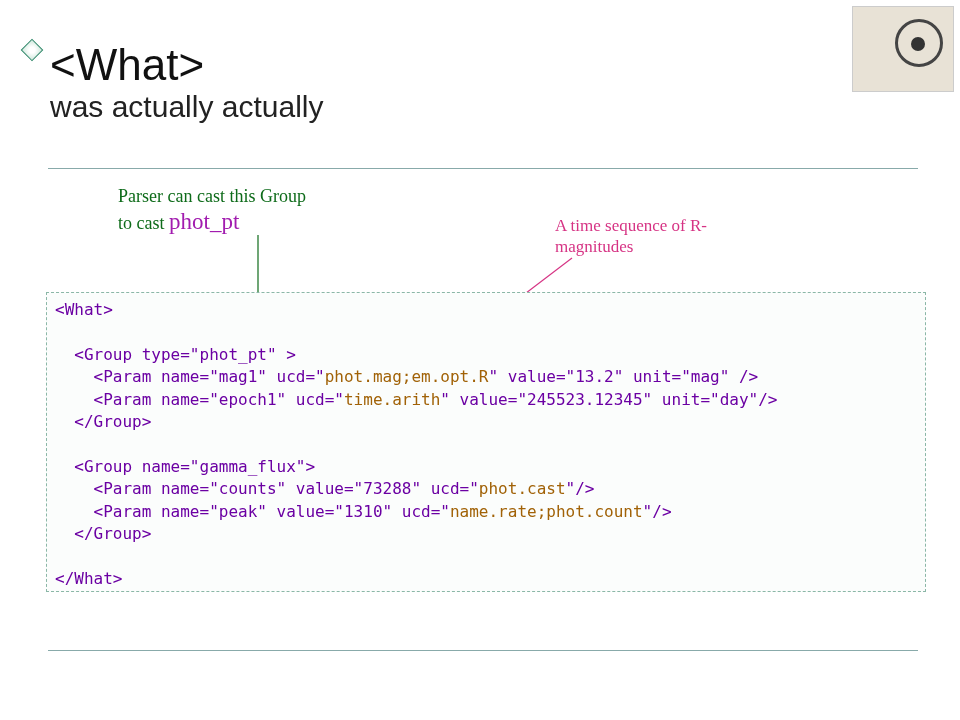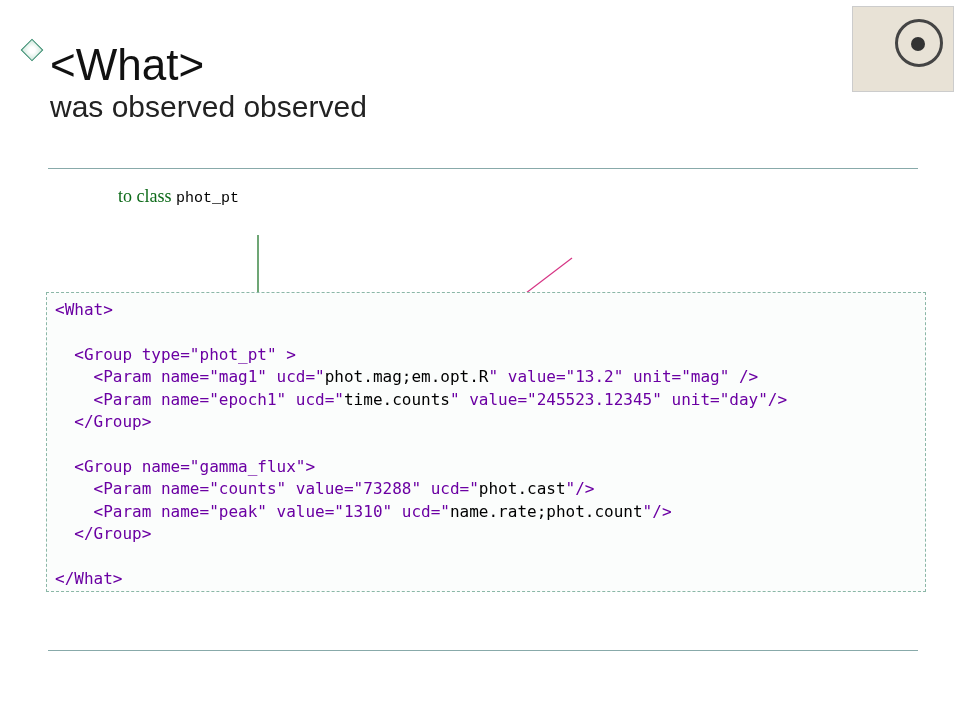--- a/index.html
+++ b/index.html
@@ -84,21 +84,21 @@
     border-top: 1px solid #8aa;
   }
   .callout-green {
     position: absolute;
     left: 118px;
     top: 185px;
     color: #0e6b1a;
     font-size: 18px;
     line-height: 1.25;
   }
-  .callout-green .mono { font-family: Liberation Mono, monospace; font-size: 15px; color:#000000;}
+  .callout-green .mono { font-family: Liberation Serif, serif; font-size: 23px; color:#a21caf;}
   .callout-pink {
     position: absolute;
     left: 555px;
     top: 215px;
     color: #d63384;
     font-size: 17px;
     line-height: 1.25;
   }
   .codebox {
     position: absolute;
@@ -111,70 +111,73 @@
     font-family: "Courier New", monospace;
     font-size: 16px;
     padding: 6px 8px;
     box-sizing: border-box;
   }
   .codebox pre {
     margin: 0;
     line-height: 1.4;
   }
   .tag { color: #6b00a3; }
-  .ucd { color: #000000; }
+  .ucd { color: #a16207; }
   
   svg.arrows {
     position: absolute;
     left: 0; top: 0;
     width: 960px; height: 720px;
     pointer-events: none;
   }
 </style>
 </head>
 <body>
 
 <div class="cornerimg"></div>
 <div class="ornament"></div>
 
 <div class="title">
   <div class="line1">&lt;What&gt;</div>
-  <div class="line2">was observed observed</div>
+  <div class="line2">was actually actually</div>
 </div>
 
 <div class="hr1"></div>
 
 <div class="callout-green">
+  <div>Parser can cast this Group</div>
   <div>
-    <span>to class </span><span class="mono">phot_pt</span>
+    <span>to cast </span><span class="mono">phot_pt</span>
   </div>
 </div>
 
 <div class="callout-pink">
+  <div>A time sequence of R-</div>
+  <div>magnitudes</div>
 </div>
 
 <svg class="arrows">
   <defs>
     <marker id="arrG" markerWidth="8" markerHeight="8" refX="6" refY="3" orient="auto">
       <path d="M0,0 L6,3 L0,6 Z" fill="#0e6b1a"></path>
     </marker>
     <marker id="arrP" markerWidth="8" markerHeight="8" refX="6" refY="3" orient="auto">
       <path d="M0,0 L6,3 L0,6 Z" fill="#d63384"></path>
     </marker>
   </defs>
   <line x1="258" y1="235" x2="258" y2="316" stroke="#0e6b1a" stroke-width="1.2" marker-end="url(#arrG)"></line>
   <line x1="572" y1="258" x2="475" y2="332" stroke="#d63384" stroke-width="1.2" marker-end="url(#arrP)"></line>
 </svg>
 
 <div class="codebox">
 <pre><span class="tag">&lt;What&gt;</span>
 
   <span class="tag">&lt;Group type="phot_pt" &gt;</span>
     <span class="tag">&lt;Param name="mag1" ucd="</span><span class="ucd">phot.mag;em.opt.R</span><span class="tag">" value="13.2" unit="mag" /&gt;</span>
-    <span class="tag">&lt;Param name="epoch1" ucd="</span><span class="ucd">time.counts</span><span class="tag">" value="245523.12345" unit="day"/&gt;</span>
+    <span class="tag">&lt;Param name="epoch1" ucd="</span><span class="ucd">time.arith</span><span class="tag">" value="245523.12345" unit="day"/&gt;</span>
   <span class="tag">&lt;/Group&gt;</span>
 
   <span class="tag">&lt;Group name="gamma_flux"&gt;</span>
     <span class="tag">&lt;Param name="counts" value="73288" ucd="</span><span class="ucd">phot.cast</span><span class="tag">"/&gt;</span>
     <span class="tag">&lt;Param name="peak" value="1310" ucd="</span><span class="ucd">name.rate;phot.count</span><span class="tag">"/&gt;</span>
   <span class="tag">&lt;/Group&gt;</span>
 
 <span class="tag">&lt;/What&gt;</span></pre>
 </div>
 

